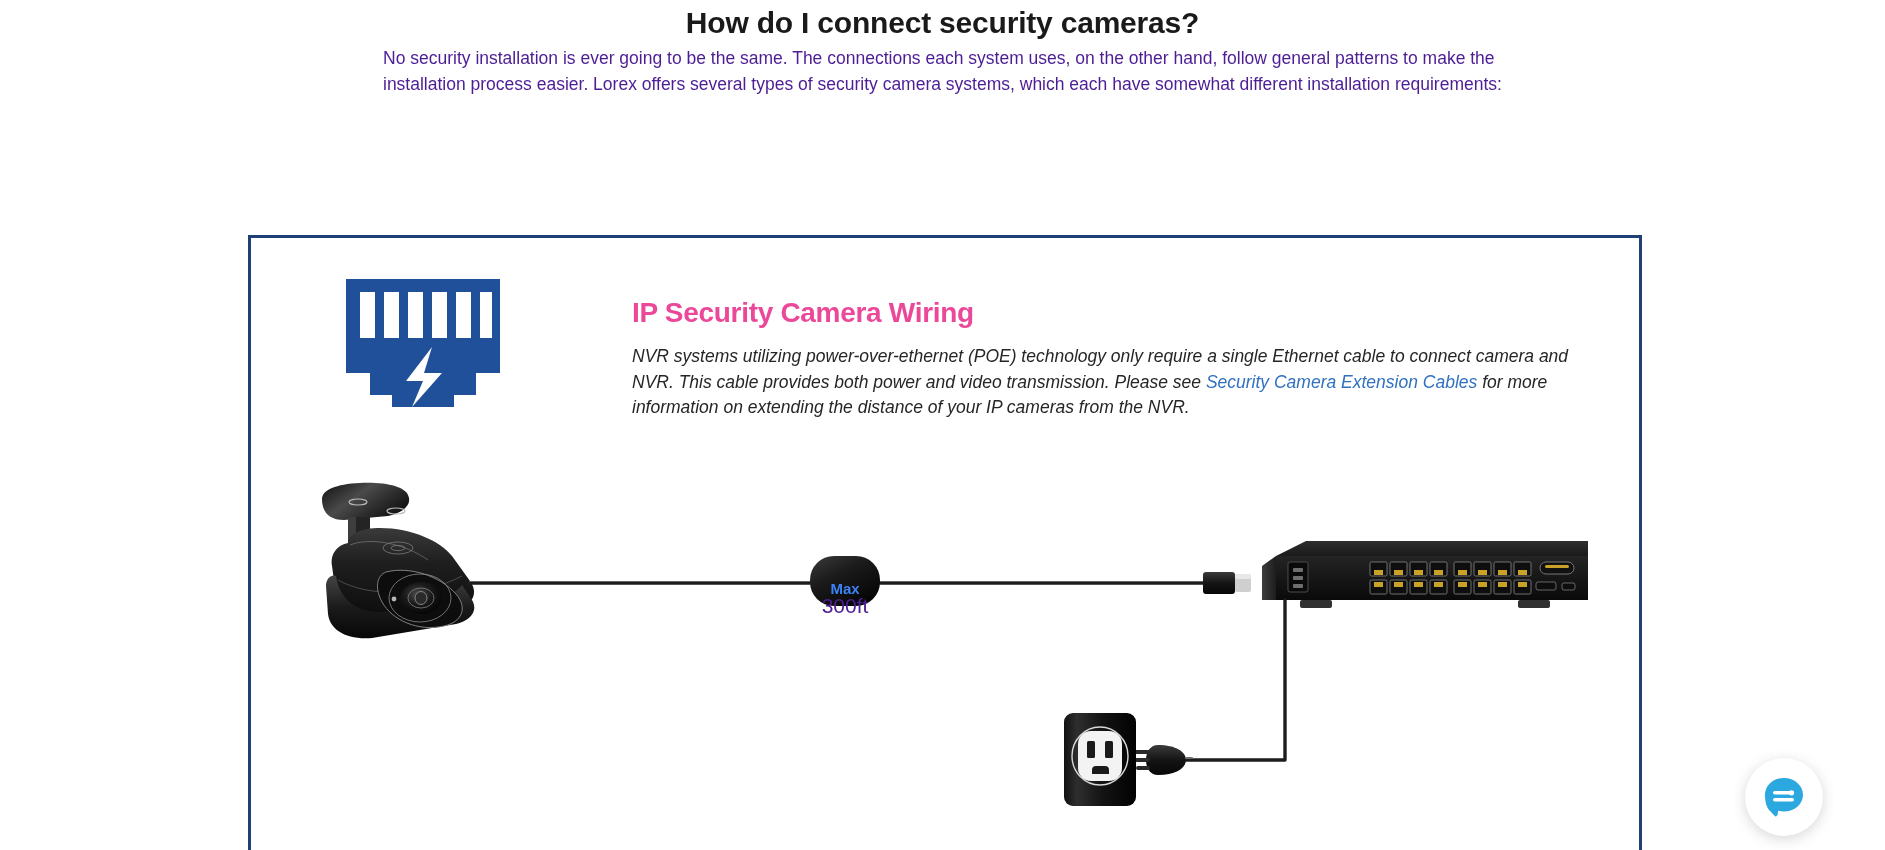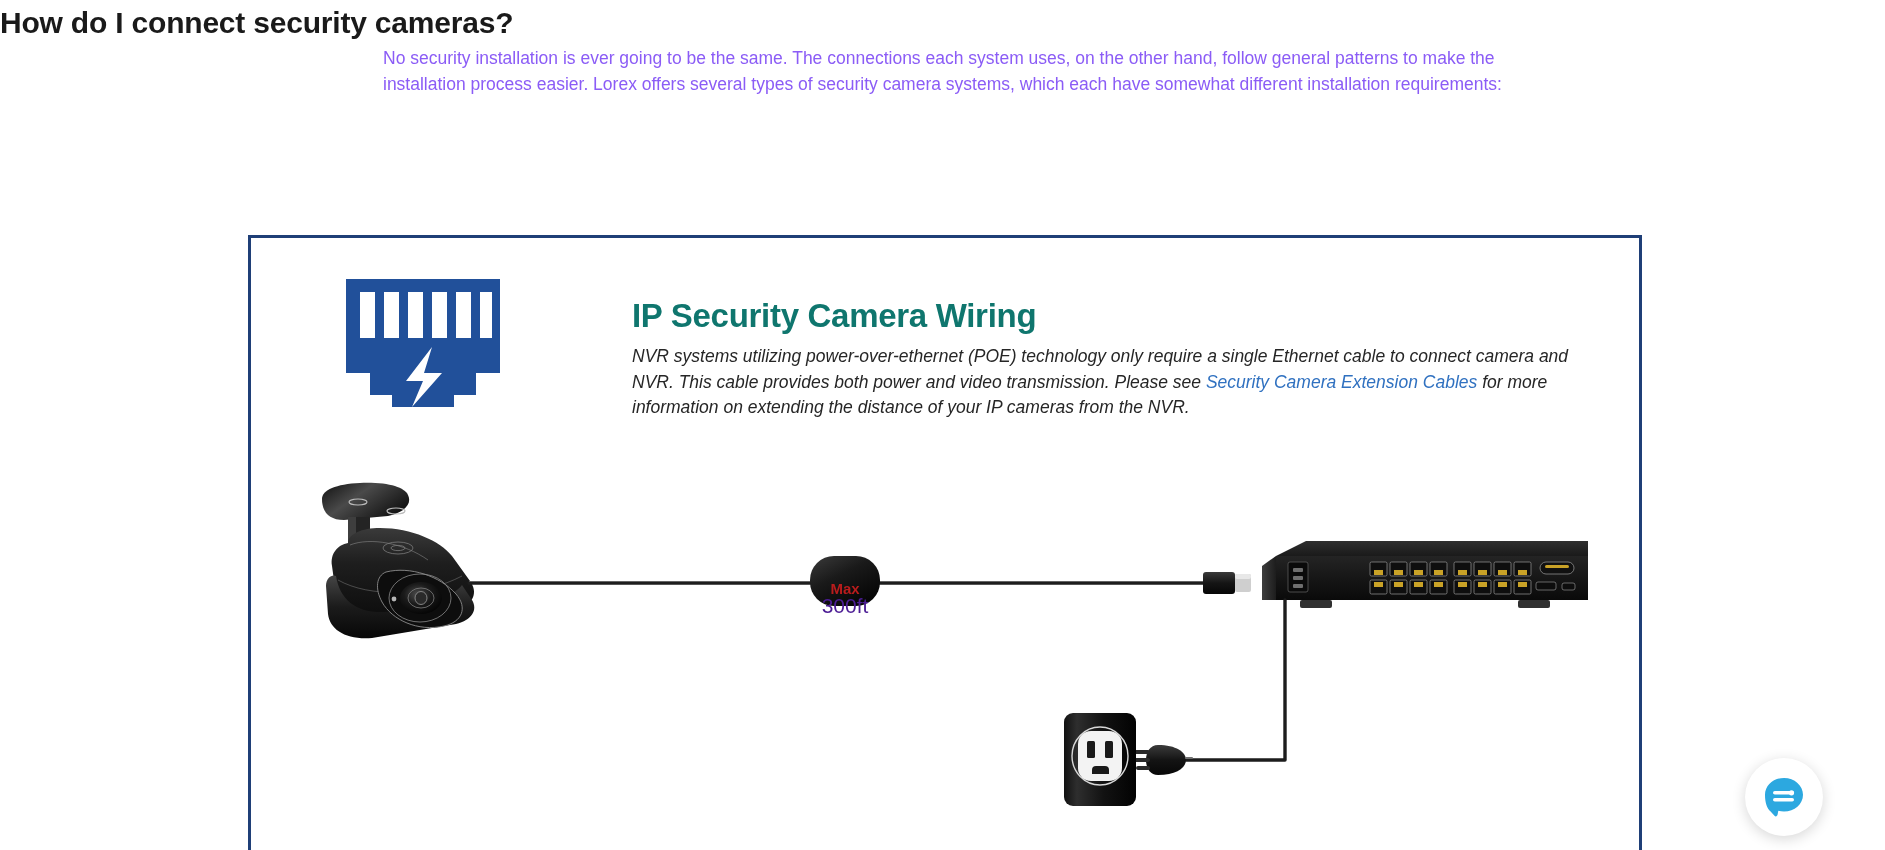--- a/index.html
+++ b/index.html
@@ -18,35 +18,35 @@
     height: 850px;
     background: #ffffff;
   }
 
   
   .article-title {
     position: absolute;
     left: 0;
     top: 6px;
     width: 1885px;
-    text-align: left;
+    text-align: center;
     font-size: 30px;
     font-weight: bold;
     color: #1a1a1a;
     letter-spacing: -0.2px;
   }
 
   .article-intro {
     position: absolute;
     left: 383px;
     top: 46px;
     width: 1130px;
     font-size: 17.5px;
     line-height: 25.5px;
-    color: #8b5cf6;
+    color: #4c1d95;
   }
 
   
   .diagram-card {
     position: absolute;
     left: 248px;
     top: 235px;
     width: 1394px;
     height: 640px;
     border: 3px solid #1f3f77;
@@ -62,23 +62,23 @@
     width: 158px;
     height: 130px;
   }
   .poe-icon svg { display: block; width: 100%; height: 100%; }
 
   
   .section-heading {
     position: absolute;
     left: 632px;
     top: 297px;
-    font-size: 33px;
+    font-size: 28px;
     font-weight: bold;
-    color: #0f766e;
+    color: #ec4899;
     letter-spacing: -0.3px;
     text-align: right;
   }
 
   .section-copy {
     position: absolute;
     left: 632px;
     top: 344px;
     width: 960px;
     font-size: 17.5px;
@@ -374,21 +374,21 @@
       <rect x="1064" y="713" width="72" height="93" rx="9" fill="url(#gOutlet)"></rect>
       <ellipse cx="1100" cy="756" rx="28" ry="29" fill="none" stroke="#d8d8d8" stroke-width="1.4"></ellipse>
       <rect x="1078" y="731" width="44" height="50" rx="13" fill="#f3f3f3"></rect>
       <rect x="1087" y="741" width="8" height="17" rx="1.5" fill="#1a1a1a"></rect>
       <rect x="1105" y="741" width="8" height="17" rx="1.5" fill="#1a1a1a"></rect>
       <path d="M1096 766 h9 a4 4 0 0 1 4 4 v4 h-17 v-4 a4 4 0 0 1 4 -4 Z" fill="#1a1a1a"></path>
     </g>
   </svg>
 
   <div style="position:absolute;left:810px;top:556px;width:70px;height:50px;display:flex;flex-direction:column;align-items:center;justify-content:center;">
-    <span style="color:#b91c1c;font-size:15px;font-weight:bold;line-height:16px;margin-top:32px;">Max</span>
+    <span style="color:#3b82f6;font-size:15px;font-weight:bold;line-height:16px;margin-top:32px;">Max</span>
     <span style="color:#4c1d95;font-size:21px;font-weight:normal;line-height:17px;">300ft</span>
   </div>
 
 
   <div class="chat-button">
     <svg width="46" height="46" viewBox="0 0 46 46" xmlns="http://www.w3.org/2000/svg">
       <path d="M23 4 C33.5 4 42 11.5 42 20.8 C42 30.1 33.5 37.6 23 37.6
                C21 37.6 19.1 37.3 17.3 36.8 L16.6 40.6 C16.3 42.3 14.6 43 13.5 41.8
                L9.6 37.5 C6 34.4 4 28.9 4 20.8 C4 11.5 12.5 4 23 4 Z" fill="#2ca8e0"></path>
       <rect x="12" y="17" width="21" height="3.6" rx="1.8" fill="#ffffff"></rect>

